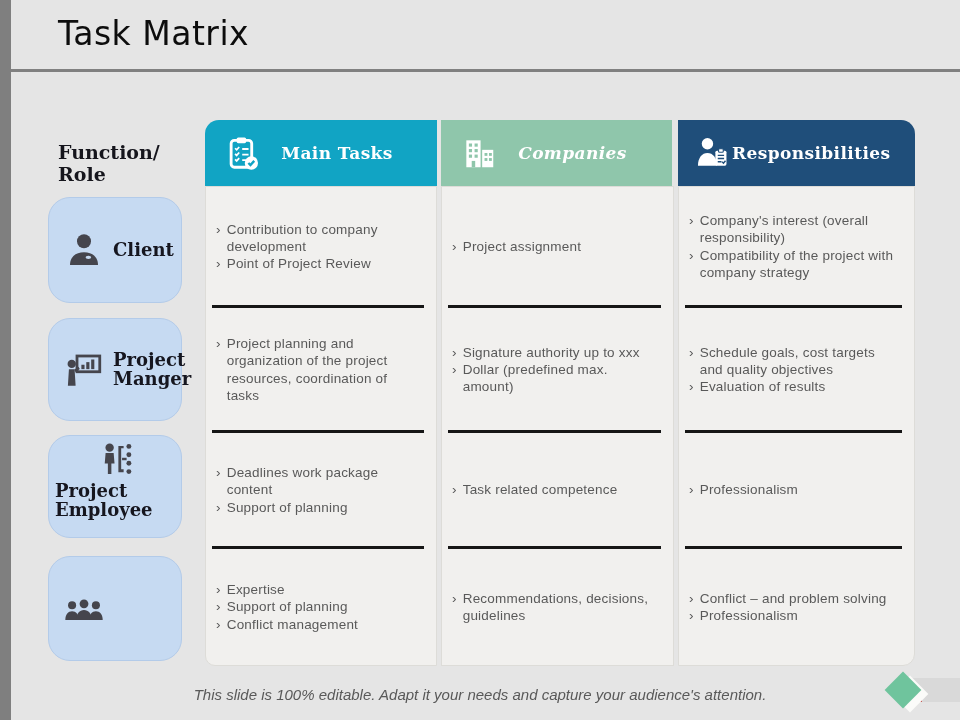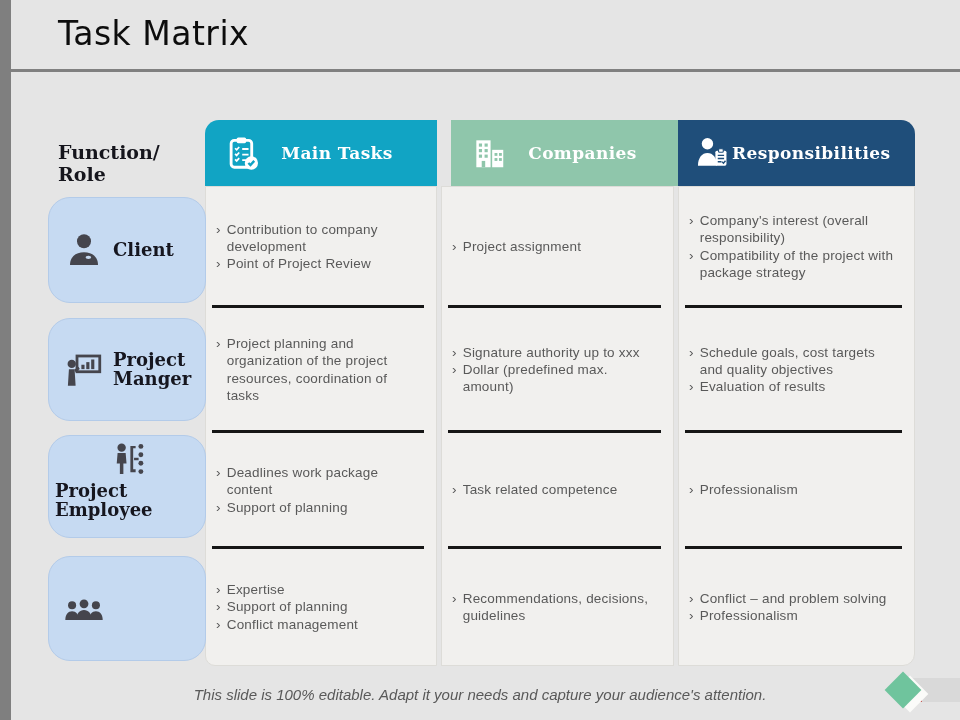--- a/index.html
+++ b/index.html
@@ -16,40 +16,40 @@
 
   .corner-label { position:absolute; left:58px; top:141px; width:150px;
                   font-family:"DejaVu Serif", serif; font-weight:bold; font-size:19px; color:#15151c; }
 
   
   .hdr { position:absolute; top:120px; height:66px; display:flex; align-items:center;
          color:#ffffff; font-family:"DejaVu Serif", serif; font-weight:bold; }
   .hdr .hlabel { flex:1; text-align:center; font-size:17px; letter-spacing:0.4px; padding-right:28px; }
   .hdr .hicon { width:44px; height:44px; margin-left:16px; display:flex; align-items:center; justify-content:center; }
   .hdr-0 { left:205px; width:232px; background:var(--main_tasks,#11a4c4); border-radius:14px 0 0 0; }
-  .hdr-1 { left:451px; width:231px; background:var(--companies,#8fc6ab); }
+  .hdr-1 { left:441px; width:231px; background:var(--companies,#8fc6ab);font-style:italic; }
   .hdr-2 { left:678px; width:237px; background:var(--responsibilities,#1f4e7a); border-radius:0 14px 0 0; }
 
   
   .bodycol { position:absolute; top:186px; height:480px; background:#f1f0ee; border:1px solid #dddcd8; }
   .bodycol-0 { left:205px; width:232px; border-radius:0 0 0 10px; }
   .bodycol-1 { left:441px; width:233px; }
   .bodycol-2 { left:678px; width:237px; border-radius:0 0 12px 0; }
 
   .cell { position:relative; display:flex; flex-direction:column; justify-content:center;
           padding:8px 14px 10px 10px; }
   .cell-r0 { height:121px; } .cell-r1 { height:125px; } .cell-r2 { height:116px; } .cell-r3 { height:118px; }
   .cell .sep { position:absolute; left:6px; right:12px; bottom:0; height:3px; background:#161616; }
 
   .li { display:flex; align-items:flex-start; color:#595959; font-size:13.5px; line-height:1.28;
         letter-spacing:0.2px; }
   .li .bu { margin-right:6px; flex:0 0 auto; }
 
   
-  .rolebox { position:absolute; left:48px; width:158px; background:var(--role_box,#c6daf2);
+  .rolebox { position:absolute; left:48px; width:134px; background:var(--role_box,#c6daf2);
              border:1px solid #b3cbe9; border-radius:22px; display:flex; align-items:center; }
   .rolebox-0 { top:197px; height:106px; }
   .rolebox-1 { top:318px; height:103px; }
   .rolebox-2 { top:435px; height:103px;flex-direction:column; }
   .rolebox-3 { top:556px; height:105px; }
   .rolebox .ricon { width:46px; height:46px; margin-left:12px; flex:0 0 auto;
                     display:flex; align-items:center; justify-content:center; }
   .rolebox .rlabel { margin-left:6px; font-family:"DejaVu Serif", serif; font-weight:bold;
                      font-size:18px; line-height:1.05; color:#16161f; }
 
@@ -209,21 +209,21 @@
   </div>
 
   <div class="bodycol bodycol-2">
     <div class="cell cell-r0">
       <div class="li">
           <span class="bu">›</span>
           <span class="tx">Company's interest (overall responsibility)</span>
         </div>
       <div class="li">
           <span class="bu">›</span>
-          <span class="tx">Compatibility of the project with package strategy</span>
+          <span class="tx">Compatibility of the project with company strategy</span>
         </div>
       <div class="sep"></div>
     </div>
     <div class="cell cell-r1">
       <div class="li">
           <span class="bu">›</span>
           <span class="tx">Schedule goals, cost targets and quality objectives</span>
         </div>
       <div class="li">
           <span class="bu">›</span>

